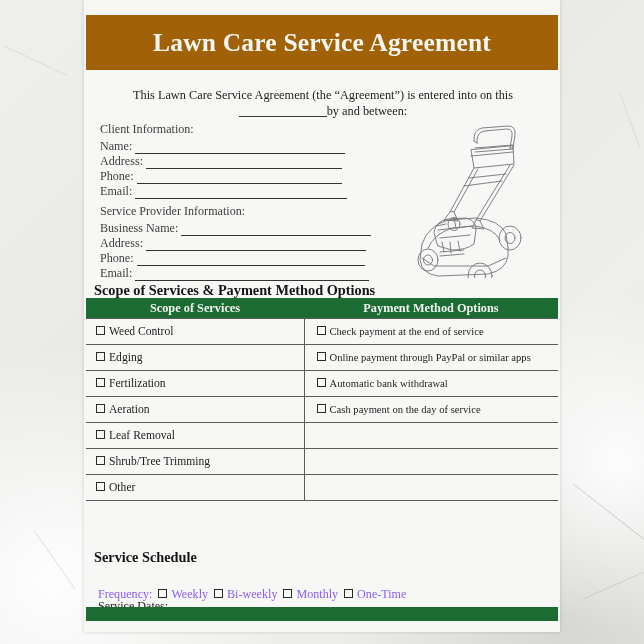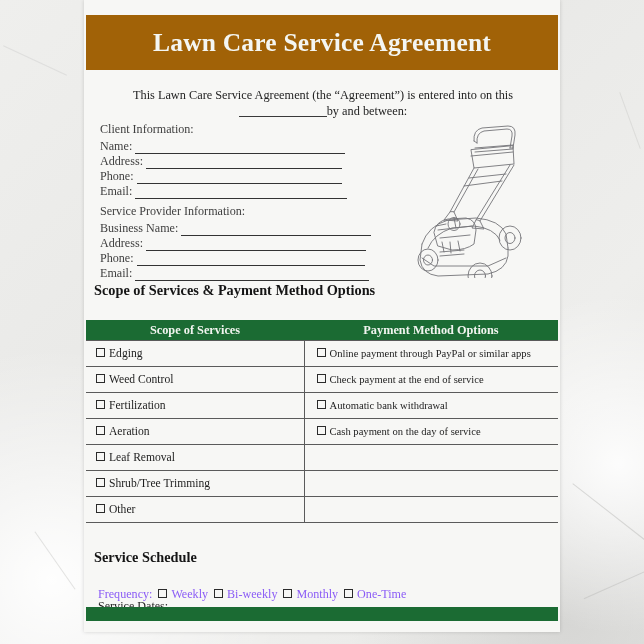--- a/index.html
+++ b/index.html
@@ -133,21 +133,21 @@
     font-weight: bold;
     color: #151515;
   }
   #scope-heading { top: 212px; }
   #schedule-heading { top: 479px; }
 
   
   #svc-table {
     position: absolute;
     left: 2px;
-    top: 250px;
+    top: 228px;
     width: 472px;
     border-collapse: collapse;
     table-layout: fixed;
   }
   #svc-table th {
     background: #1b6b33;
     color: #f2f5f0;
     font-size: 12.3px;
     font-weight: bold;
     height: 20px;
@@ -338,26 +338,26 @@
 
     <table id="svc-table">
       <thead>
         <tr>
           <th class="col-left">Scope of Services</th>
           <th>Payment Method Options</th>
         </tr>
       </thead>
       <tbody id="svc-tbody">
           <tr>
+            <td class="col-left"><span class="cb"></span><span>Weed Control</span></td>
+            <td class="col-right"><span class="cb"></span><span>Check payment at the end of service</span></td>
+          </tr>
+          <tr>
             <td class="col-left"><span class="cb"></span><span>Edging</span></td>
             <td class="col-right"><span class="cb"></span><span>Online payment through PayPal or similar apps</span></td>
-          </tr>
-          <tr>
-            <td class="col-left"><span class="cb"></span><span>Weed Control</span></td>
-            <td class="col-right"><span class="cb"></span><span>Check payment at the end of service</span></td>
           </tr>
           <tr>
             <td class="col-left"><span class="cb"></span><span>Fertilization</span></td>
             <td class="col-right"><span class="cb"></span><span>Automatic bank withdrawal</span></td>
           </tr>
           <tr>
             <td class="col-left"><span class="cb"></span><span>Aeration</span></td>
             <td class="col-right"><span class="cb"></span><span>Cash payment on the day of service</span></td>
           </tr>
           <tr>

